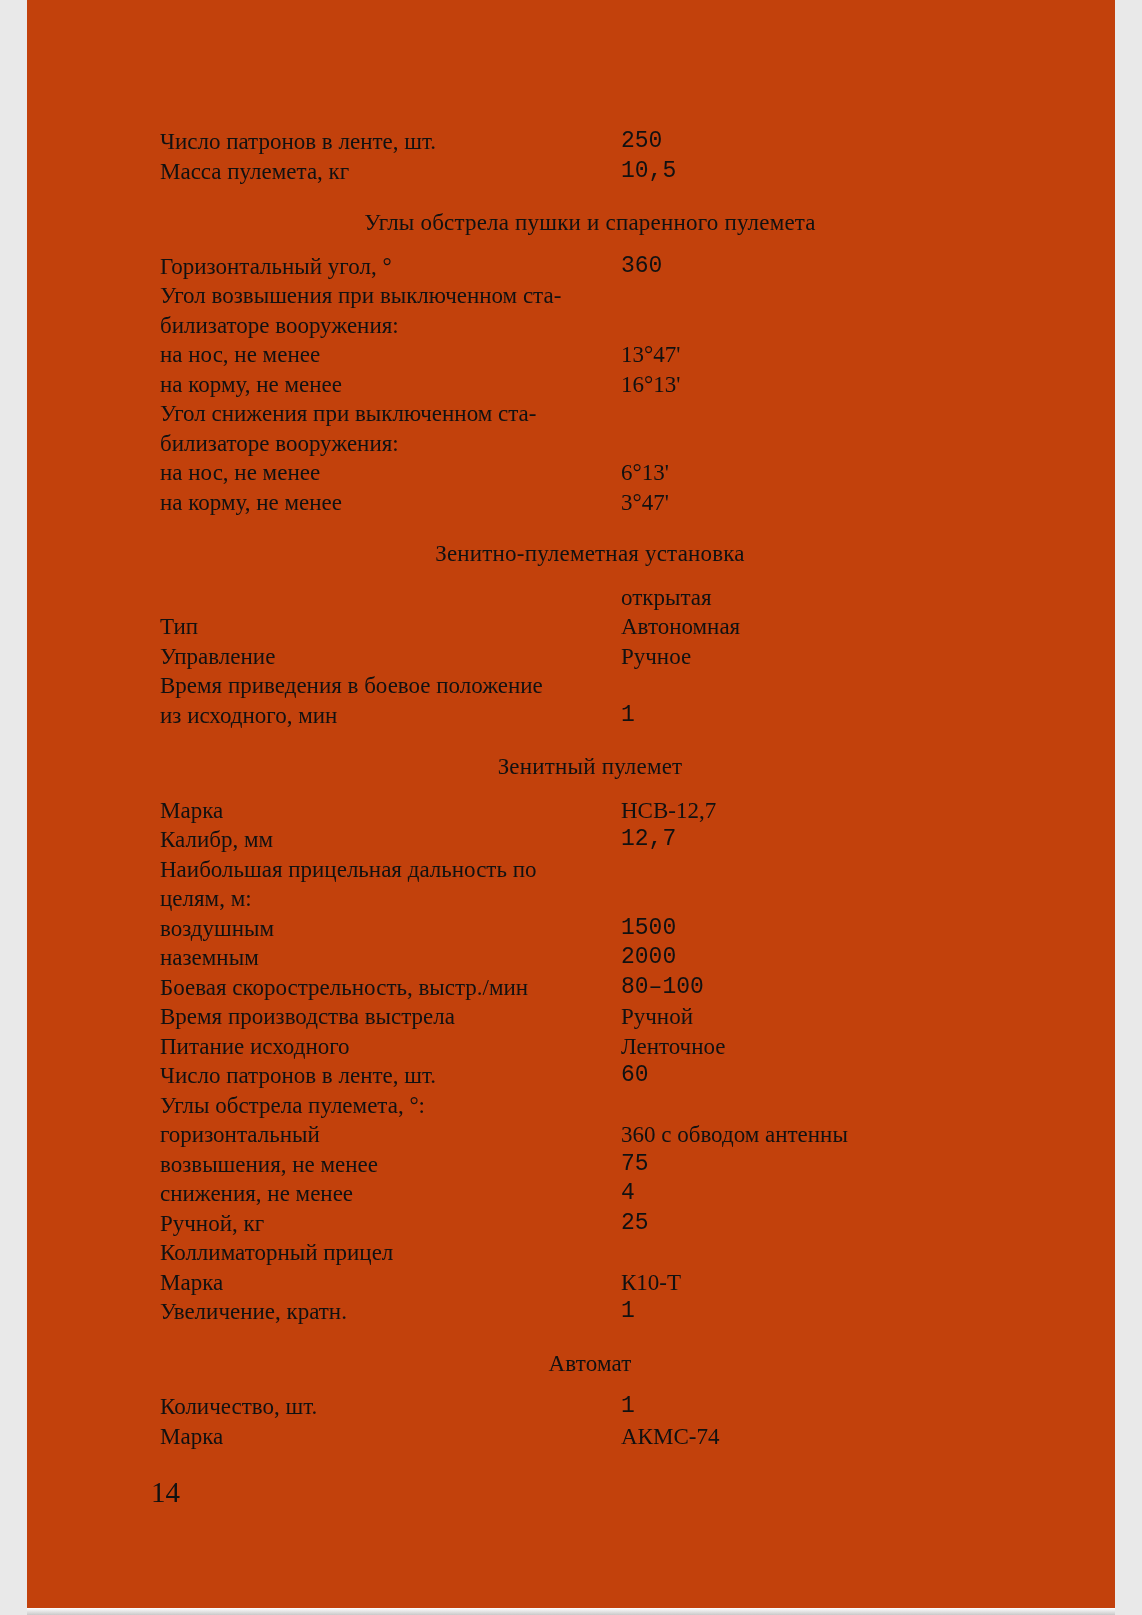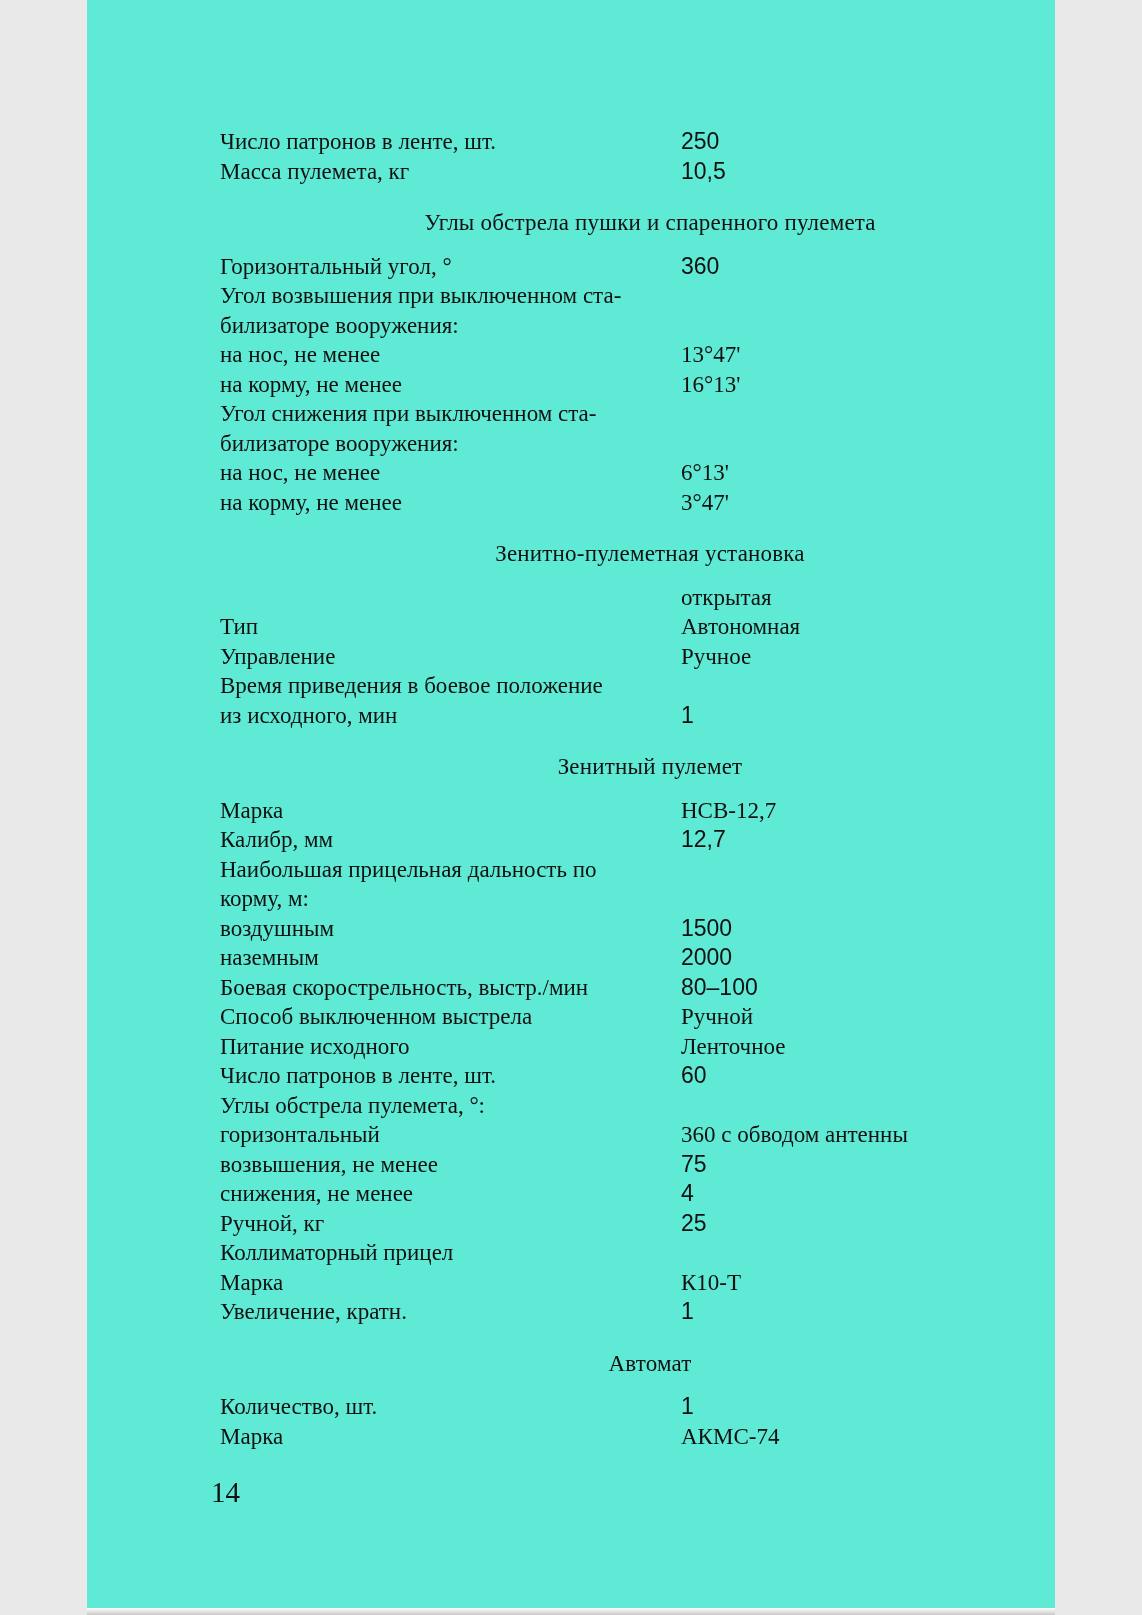--- a/index.html
+++ b/index.html
@@ -2,24 +2,24 @@
 <html><head>
 <meta charset="utf-8">
 <style>
   html, body {
     margin: 0;
     padding: 0;
     background: #e9e9e9;
   }
   .page {
     position: relative;
-    width: 968px;
+    width: 1088px;
     height: 1615px;
     margin: 0 auto;
-    background: #5eead4;
+    background: #c2410c;
     overflow: hidden;
     color: #111111;
     font-family: "Liberation Serif", serif;
   }
   .content {
     position: absolute;
     left: 133px;
     top: 127px;
     width: 860px;
   }
@@ -41,21 +41,21 @@
     width: 461px;
     white-space: nowrap;
     overflow: visible;
   }
   .value {
     flex: 1 1 auto;
     white-space: nowrap;
   }
   
   .value.num {
-    font-family: Liberation Sans, sans-serif;
+    font-family: Liberation Mono, monospace;
   }
   .page-number {
     position: absolute;
     left: 124px;
     top: 1478px;
     font-size: 29px;
     line-height: 29.5px;
   }
   .page-edge {
     position: absolute;
@@ -151,37 +151,37 @@
         </div>
         <div class="row">
           <span class="label">Калибр, мм</span>
           <span class="value num">12,7</span>
         </div>
         <div class="row">
           <span class="label">Наибольшая прицельная дальность по</span>
           <span class="value"></span>
         </div>
         <div class="row">
-          <span class="label">корму, м:</span>
+          <span class="label">целям, м:</span>
           <span class="value"></span>
         </div>
         <div class="row">
           <span class="label">воздушным</span>
           <span class="value num">1500</span>
         </div>
         <div class="row">
           <span class="label">наземным</span>
           <span class="value num">2000</span>
         </div>
         <div class="row">
           <span class="label">Боевая скорострельность, выстр./мин</span>
           <span class="value num">80–100</span>
         </div>
         <div class="row">
-          <span class="label">Способ выключенном выстрела</span>
+          <span class="label">Время производства выстрела</span>
           <span class="value">Ручной</span>
         </div>
         <div class="row">
           <span class="label">Питание исходного</span>
           <span class="value">Ленточное</span>
         </div>
         <div class="row">
           <span class="label">Число патронов в ленте, шт.</span>
           <span class="value num">60</span>
         </div>

